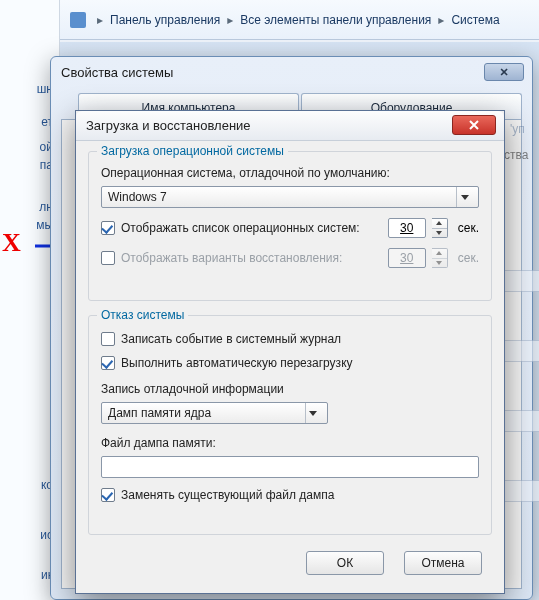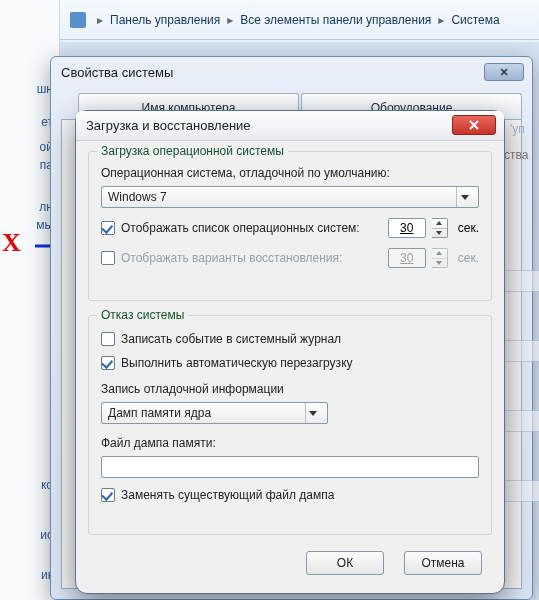--- a/index.html
+++ b/index.html
@@ -91,21 +91,21 @@
   .sys-props-body {
     position:absolute; left:10px; right:10px; top:62px; bottom:10px;
     background:#f6f6f6; border:1px solid #9fb3cc;
   }
 
   
   .inner-dialog {
     position:absolute; left:75px; top:110px; width:430px; height:484px;
     background:#f0f0f0;
     border:1px solid #5a7194;
-    border-radius:12px;
+    border-radius:0;
     box-shadow:0 10px 30px rgba(0,0,0,.45);
     z-index:10;
   }
   .inner-titlebar {
     height:30px;
     background:linear-gradient(#fdfdfd,#e7ebf1);
     border-bottom:1px solid #c7cfd9;
     border-radius:6px 6px 0 0;
     display:flex; align-items:center; padding:0 10px;
     font-size:13px; color:#222;
@@ -121,21 +121,21 @@
   .inner-body {
     position:absolute; left:12px; right:12px; top:40px; bottom:48px;
   }
   .group {
     border:1px solid #d0d4da; border-radius:3px;
     padding:14px 12px 14px 12px; margin-bottom:14px;
     position:relative; background:#f0f0f0;
   }
   .group-title {
     position:absolute; top:-8px; left:8px; background:#f0f0f0;
-    padding:0 4px; color:#14532d; font-size:12px;
+    padding:0 4px; color:#0369a1; font-size:12px;
   }
   .lbl { color:#222; margin-bottom:6px; display:block; }
   .combo {
     width:100%; height:22px; border:1px solid #8a97a8;
     background:linear-gradient(#fff,#ececec);
     border-radius:2px; display:flex; align-items:center; padding:0 6px;
     position:relative; font-size:12px; color:#222;gap:12px;
   }
   .combo .cv { flex:1; }
   .combo .dd {

